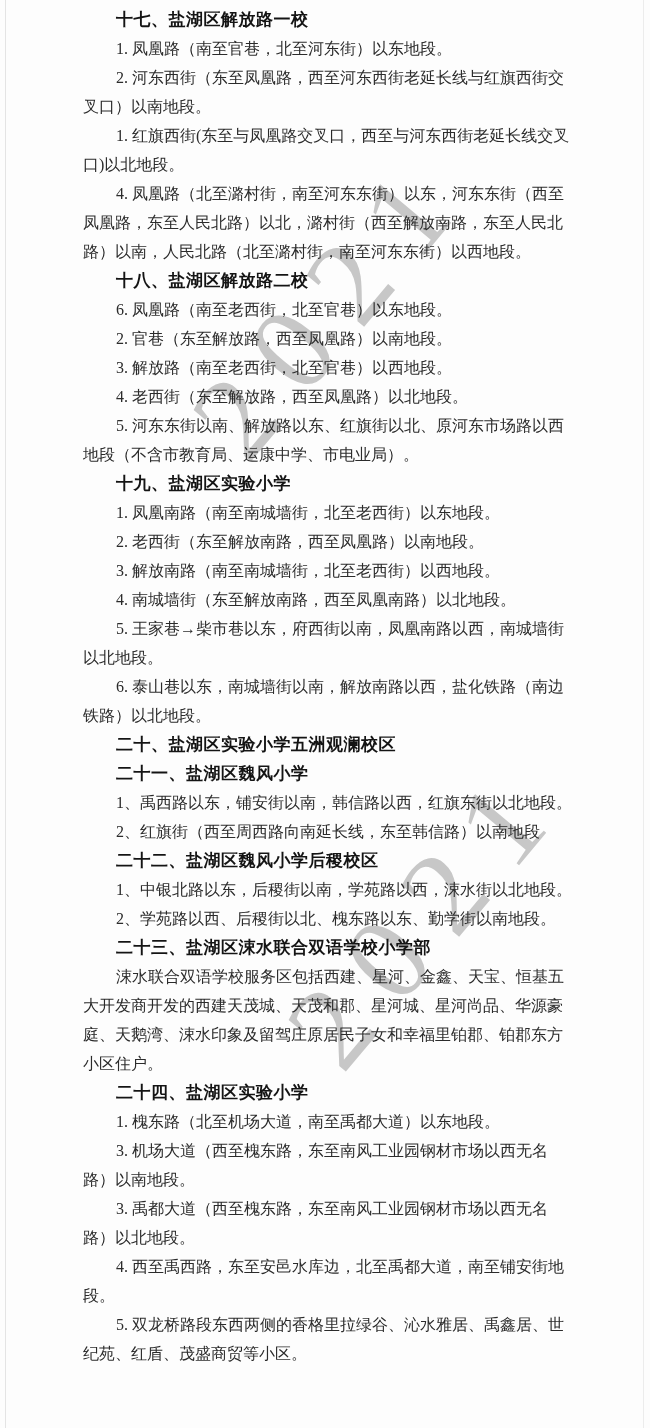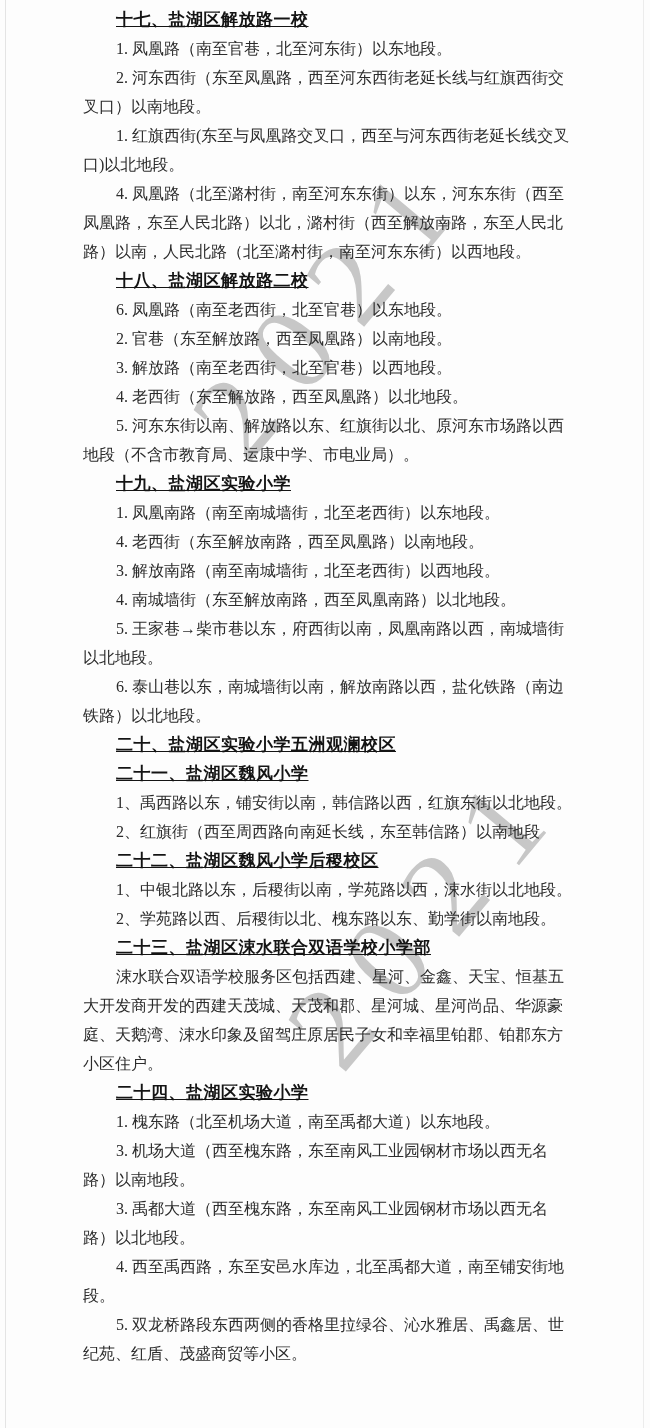--- a/index.html
+++ b/index.html
@@ -39,21 +39,20 @@
   }
   .hd{
     margin:0;
     font-family:"Liberation Sans","DejaVu Sans",sans-serif;
     font-size:17px;
     font-weight:700;
     color:#141414;
     line-height:29px;
     text-indent:33px;
     letter-spacing:0.5px;
-    text-decoration:underline;
   }
   .cl{
     margin:0;
     text-indent:33px;
     letter-spacing:0px;
     word-break:break-all;
   }
 </style>
 </head>
 <body>
@@ -80,21 +79,21 @@
       <p class="cl">6. 凤凰路（南至老西街，北至官巷）以东地段。</p>
       <p class="cl">2. 官巷（东至解放路，西至凤凰路）以南地段。</p>
       <p class="cl">3. 解放路（南至老西街，北至官巷）以西地段。</p>
       <p class="cl">4. 老西街（东至解放路，西至凤凰路）以北地段。</p>
       <p class="cl">5. 河东东街以南、解放路以东、红旗街以北、原河东市场路以西地段（不含市教育局、运康中学、市电业局）。</p>
     </section>
 
     <section>
       <h2 class="hd">十九、盐湖区实验小学</h2>
       <p class="cl">1. 凤凰南路（南至南城墙街，北至老西街）以东地段。</p>
-      <p class="cl">4. 老西街（东至解放南路，西至凤凰路）以南地段。</p>
+      <p class="cl">2. 老西街（东至解放南路，西至凤凰路）以南地段。</p>
       <p class="cl">3. 解放南路（南至南城墙街，北至老西街）以西地段。</p>
       <p class="cl">4. 南城墙街（东至解放南路，西至凤凰南路）以北地段。</p>
       <p class="cl">5. 王家巷→柴市巷以东，府西街以南，凤凰南路以西，南城墙街以北地段。</p>
       <p class="cl">6. 泰山巷以东，南城墙街以南，解放南路以西，盐化铁路（南边铁路）以北地段。</p>
     </section>
 
     <section>
       <h2 class="hd">二十、盐湖区实验小学五洲观澜校区</h2>
     </section>
 

